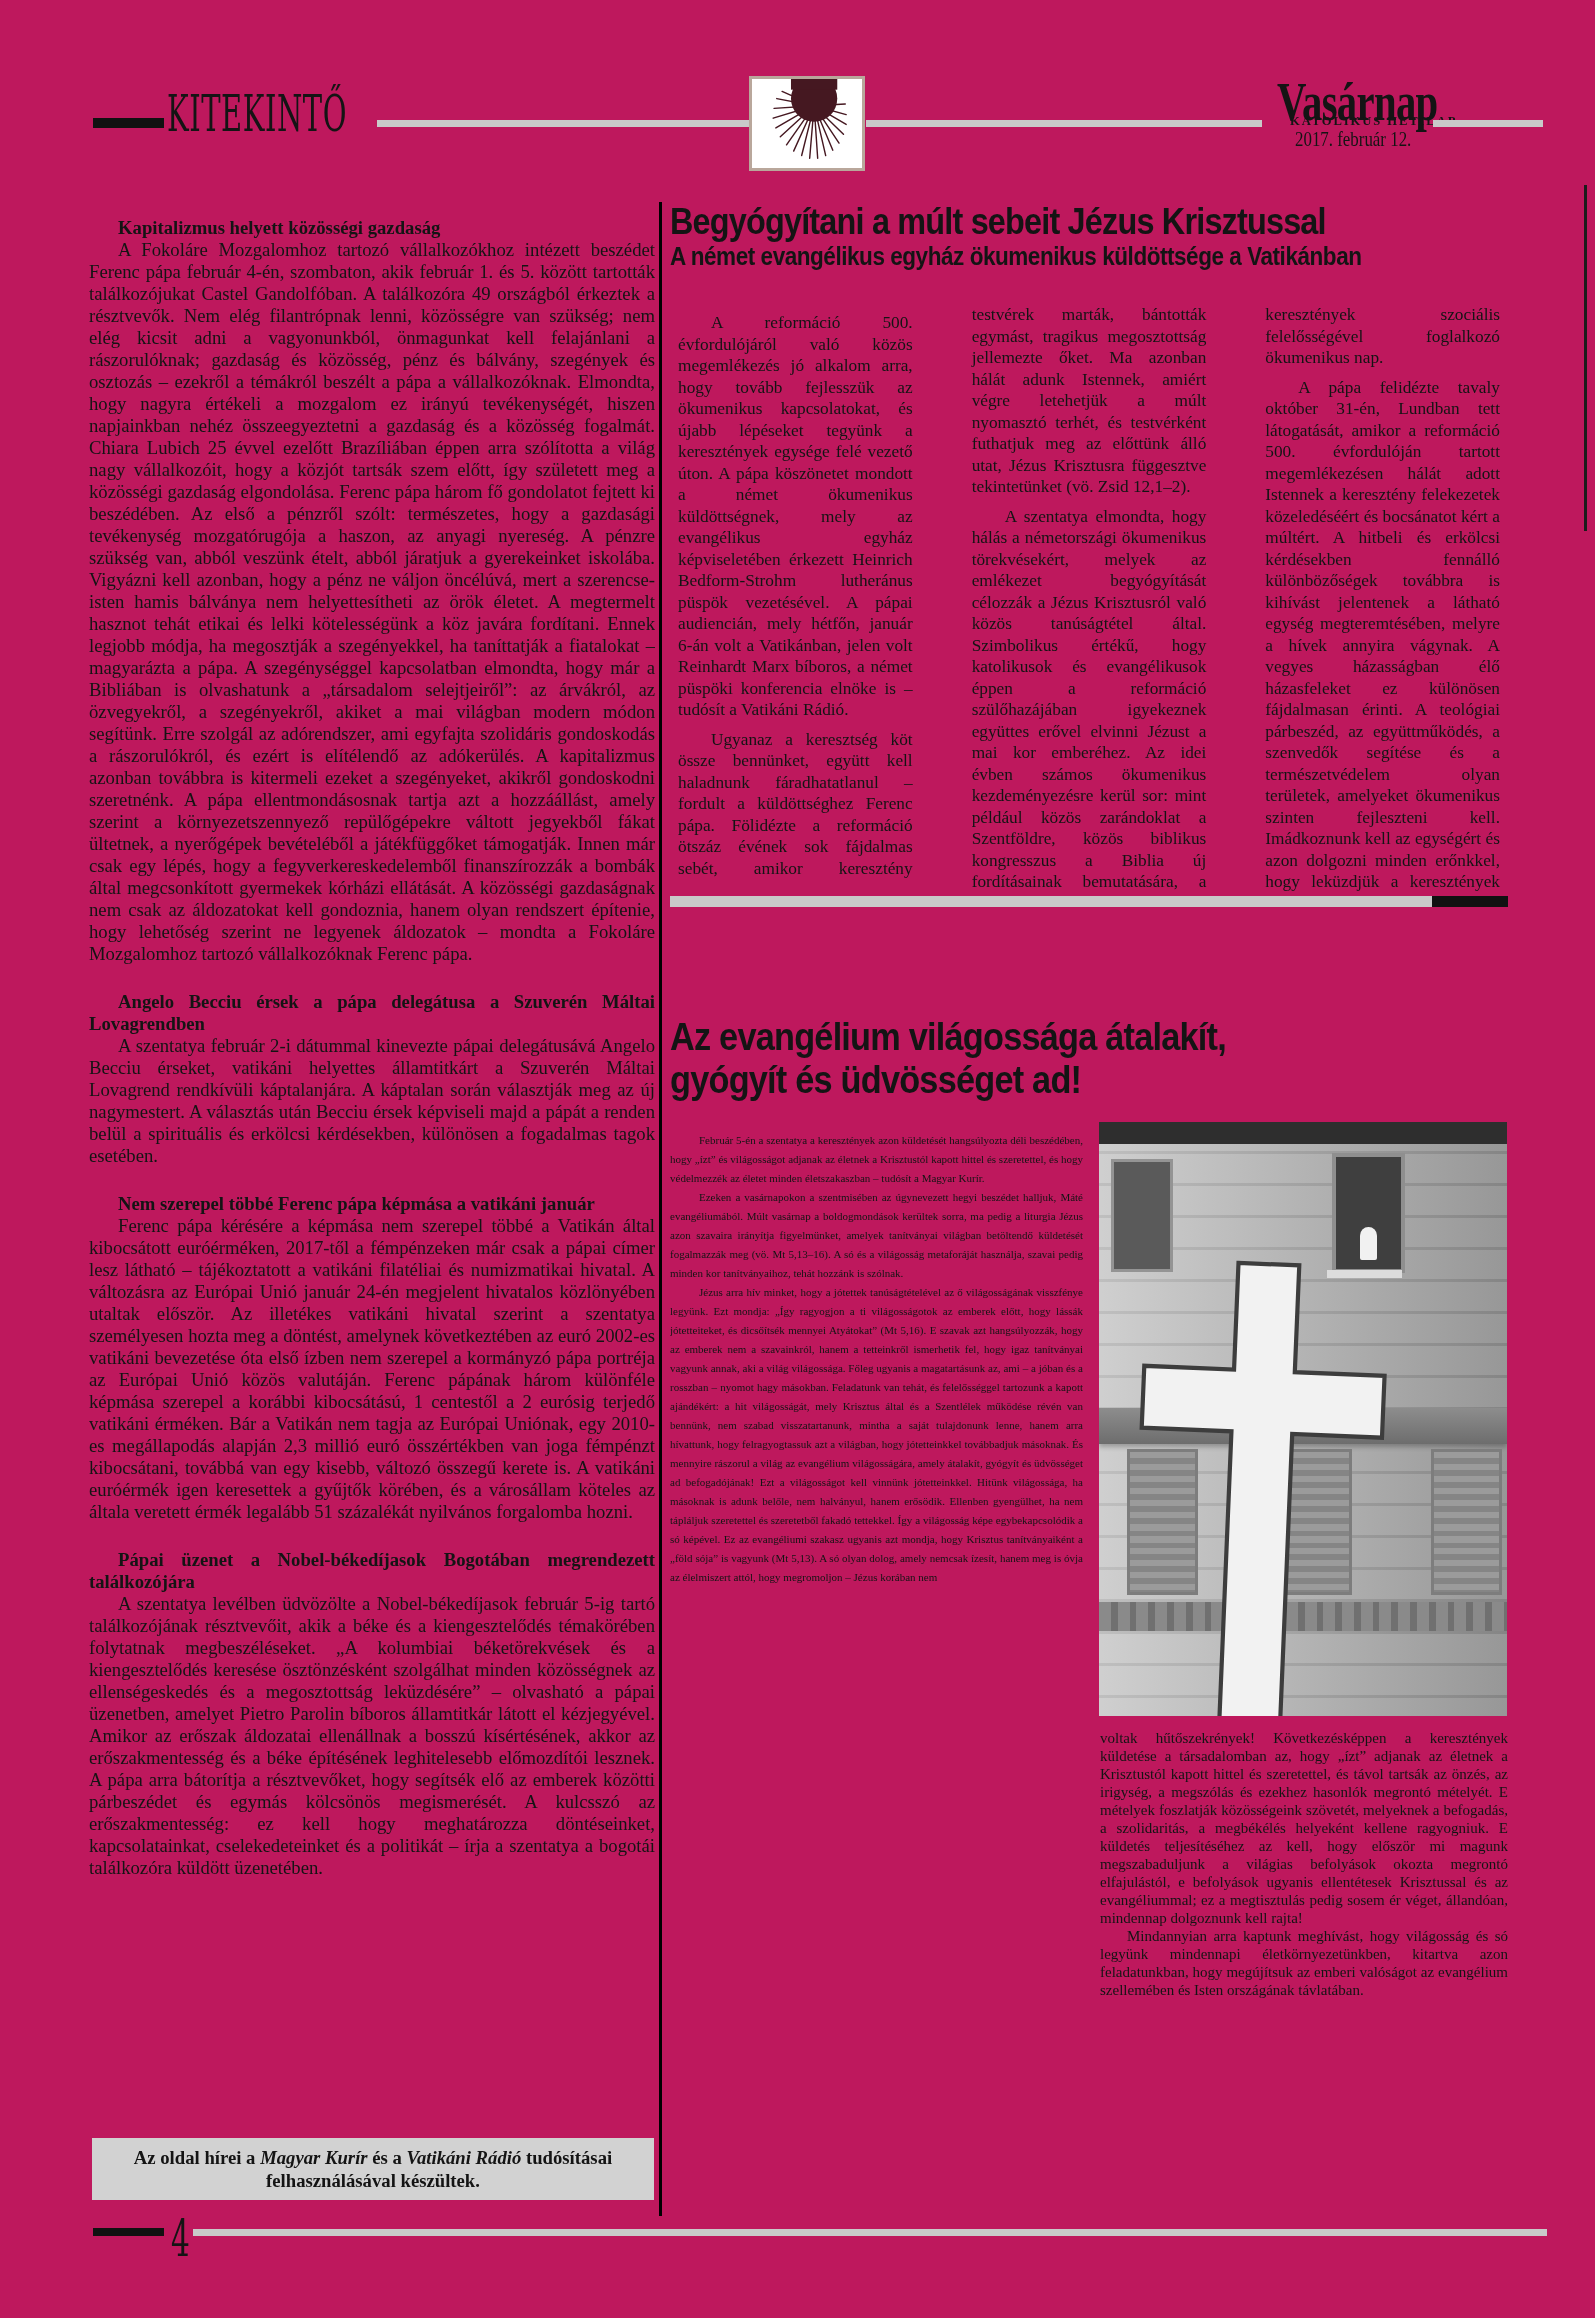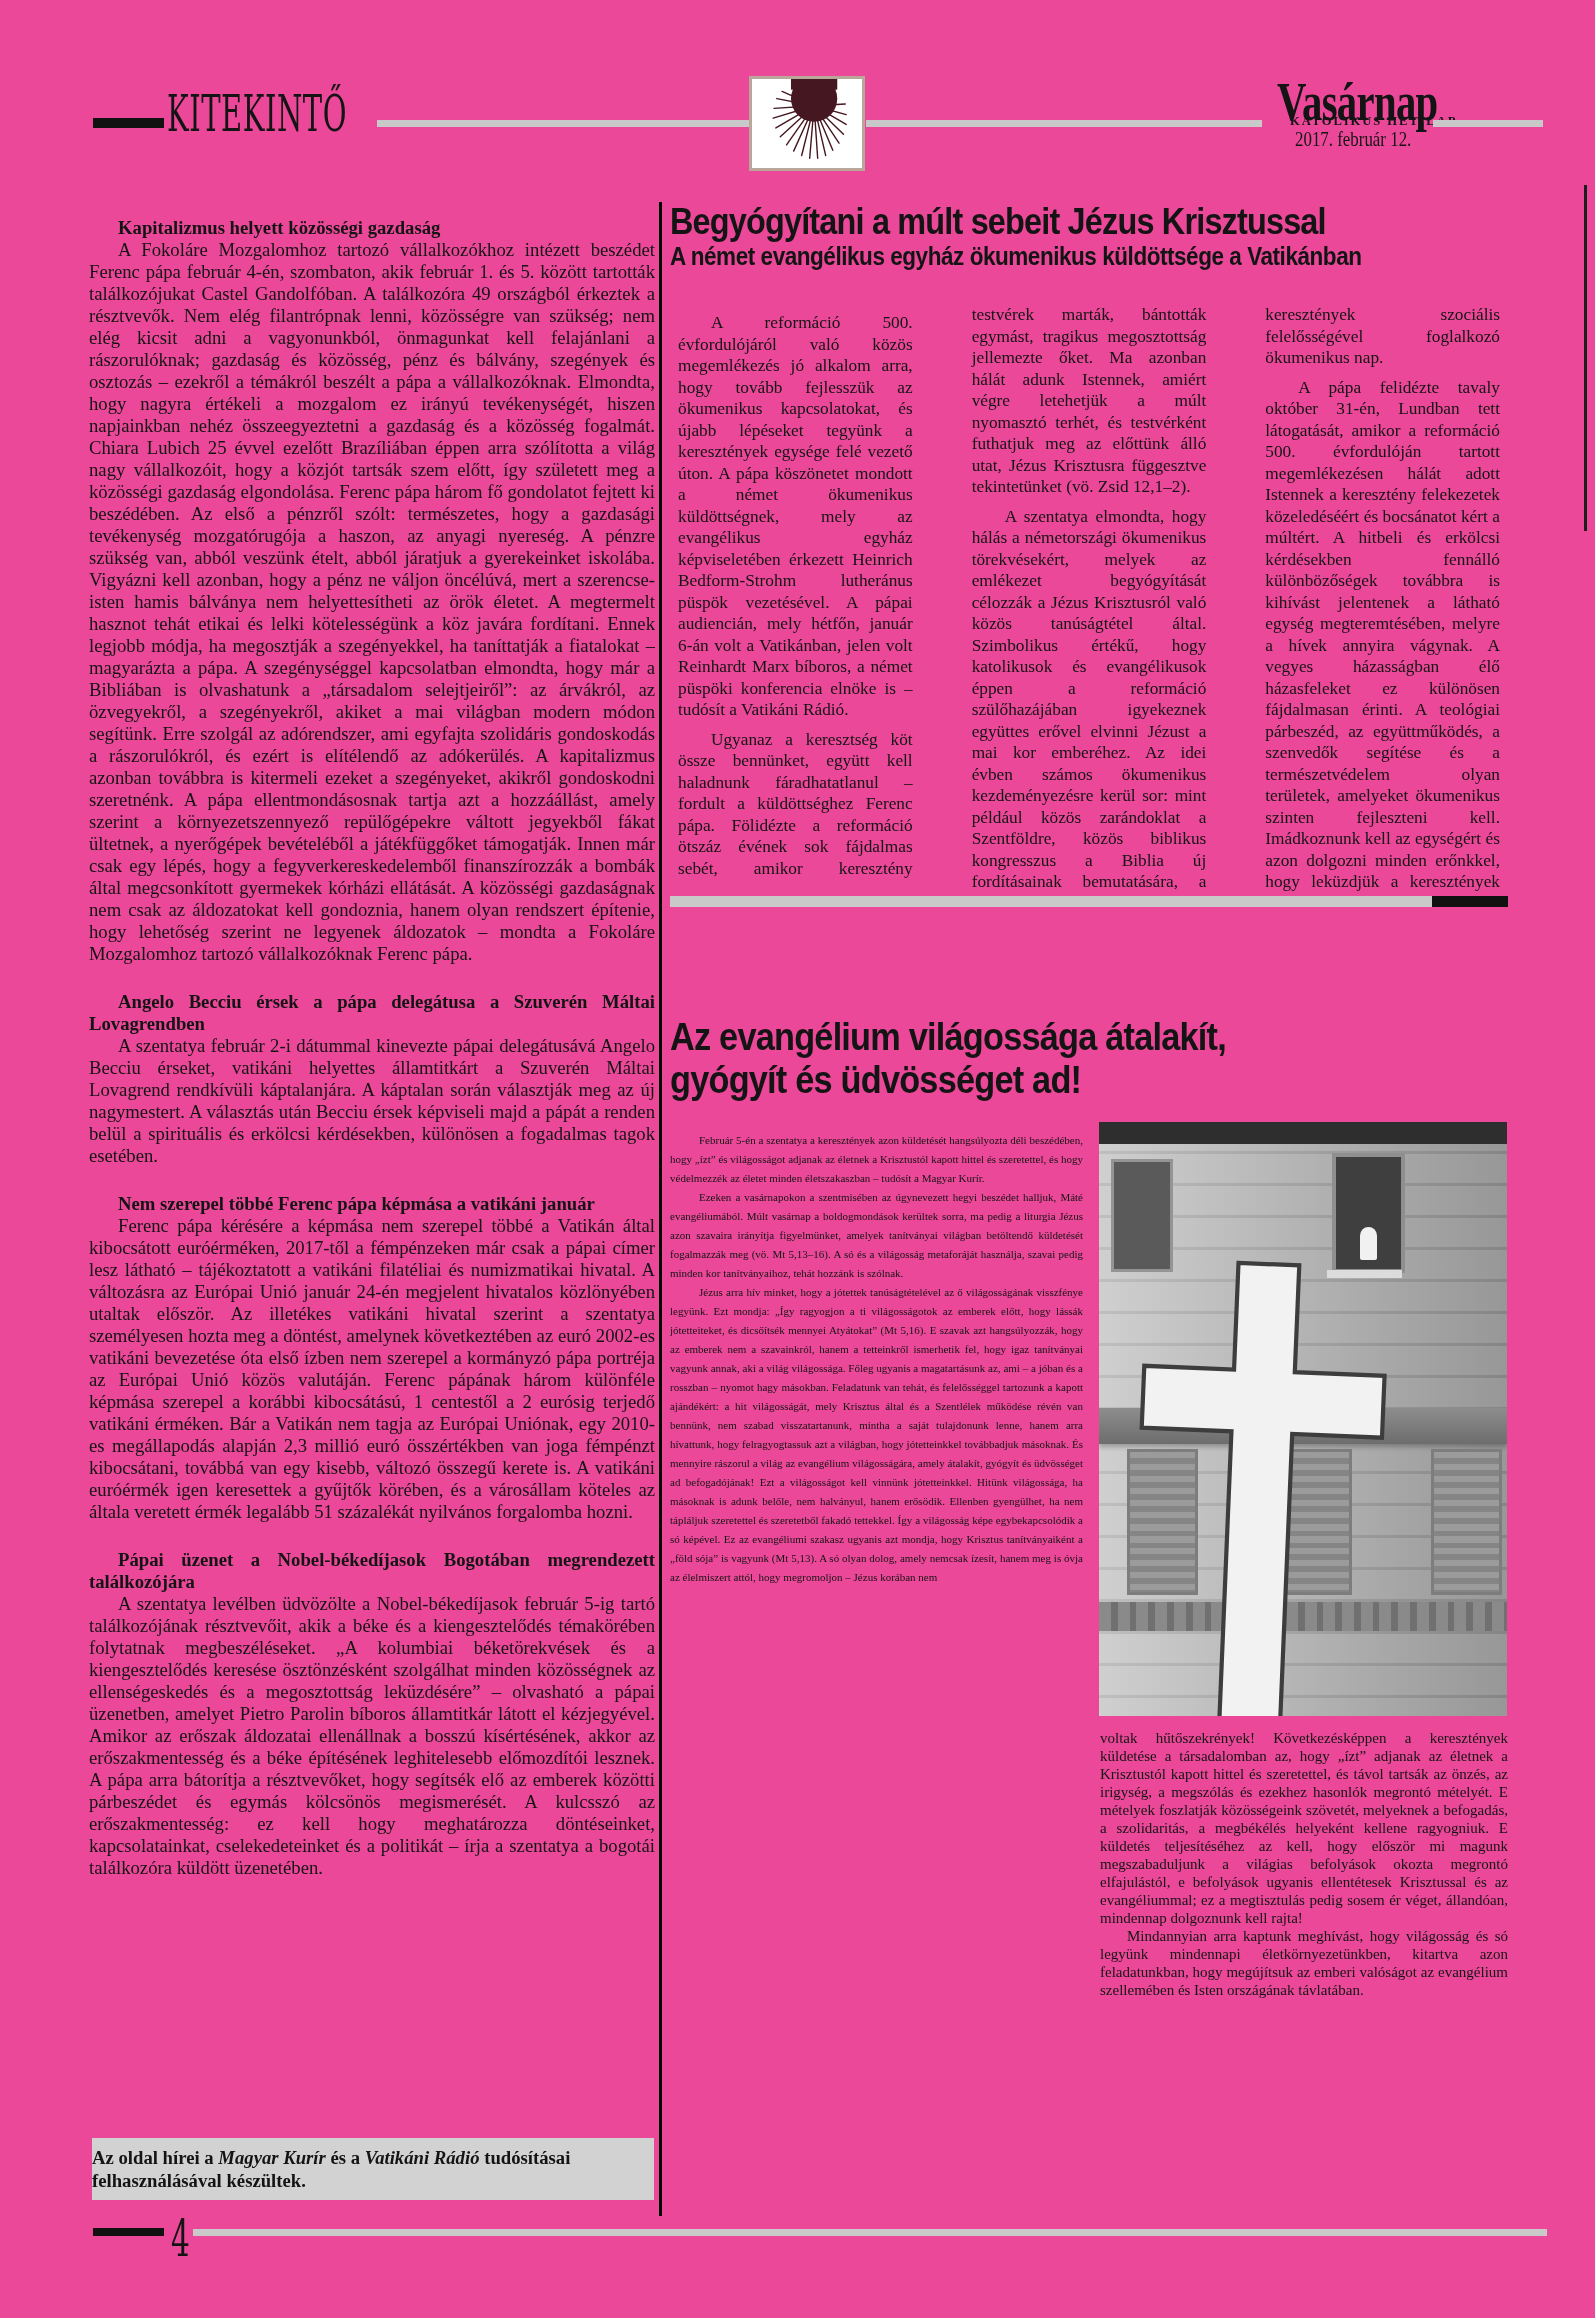--- a/index.html
+++ b/index.html
@@ -1,16 +1,16 @@
 <!DOCTYPE html>
 <html lang="hu" style="font-size:7.5px"><head>
 <meta charset="utf-8">
 <style>
   html,body{margin:0;padding:0;background:#777;}
-  #page{position:relative;width:1595px;height:2319px;background:#ec4899;overflow:hidden;
+  #page{position:relative;width:1595px;height:2319px;background:#be185d;overflow:hidden;
         font-family:"Liberation Serif",serif;color:#141414;}
 
   
   .lead-bar{position:absolute;background:#111;}
   .rule{position:absolute;background:#c9c9c9;}
   #kitekinto{position:absolute;left:167px;top:85px;font-family:"DejaVu Serif",serif;
              font-size:50px;font-weight:500;letter-spacing:0.9px;transform:scaleX(.58);
              transform-origin:left top;white-space:nowrap;}
   #logo-box{position:absolute;left:749px;top:76px;width:110px;height:89px;
             border:3.3px solid #b9a79b;background:#fff;}
@@ -75,21 +75,21 @@
   .ph-window-part{position:absolute;left:12px;top:37px;width:56px;height:107px;background:#5a5a5a;
                   border:3.7px solid #949494;}
   .ph-shutter{position:absolute;top:327px;width:65px;height:140px;border:3.7px solid #7d7d7d;
               background:repeating-linear-gradient(180deg,#9b9b9b 0 6.5px,#858585 6.5px 12px);}
   .ph-sill{position:absolute;left:228px;top:148px;width:75px;height:7.5px;background:#dcdcdc;}
   #ph-cross{position:absolute;left:32px;top:139px;width:262px;height:467px;
             transform:rotate(2.4deg);transform-origin:top center;}
 
   
   #sourcebox{position:absolute;left:92px;top:2138px;width:562px;height:62px;background:#d2d2d2;
-             text-align:left;font-weight:bold;font-size:18.7px;line-height:23.4px;padding-top:7.5px;
+             text-align:center;font-weight:bold;font-size:18.7px;line-height:23.4px;padding-top:7.5px;
              box-sizing:border-box;}
   #sourcebox .it{font-style:italic;}
 
   
   #footer-black{position:absolute;left:93px;top:2228px;width:71px;height:8.4px;background:#111;}
   #footer-gray{position:absolute;left:193px;top:2229px;width:1354px;height:6.5px;background:#c9c9c9;}
   #page-num{position:absolute;left:171px;top:2209px;font-family:"DejaVu Serif",serif;font-size:51px;
             transform:scaleX(.58);transform-origin:left top;}
 </style>
 </head>

